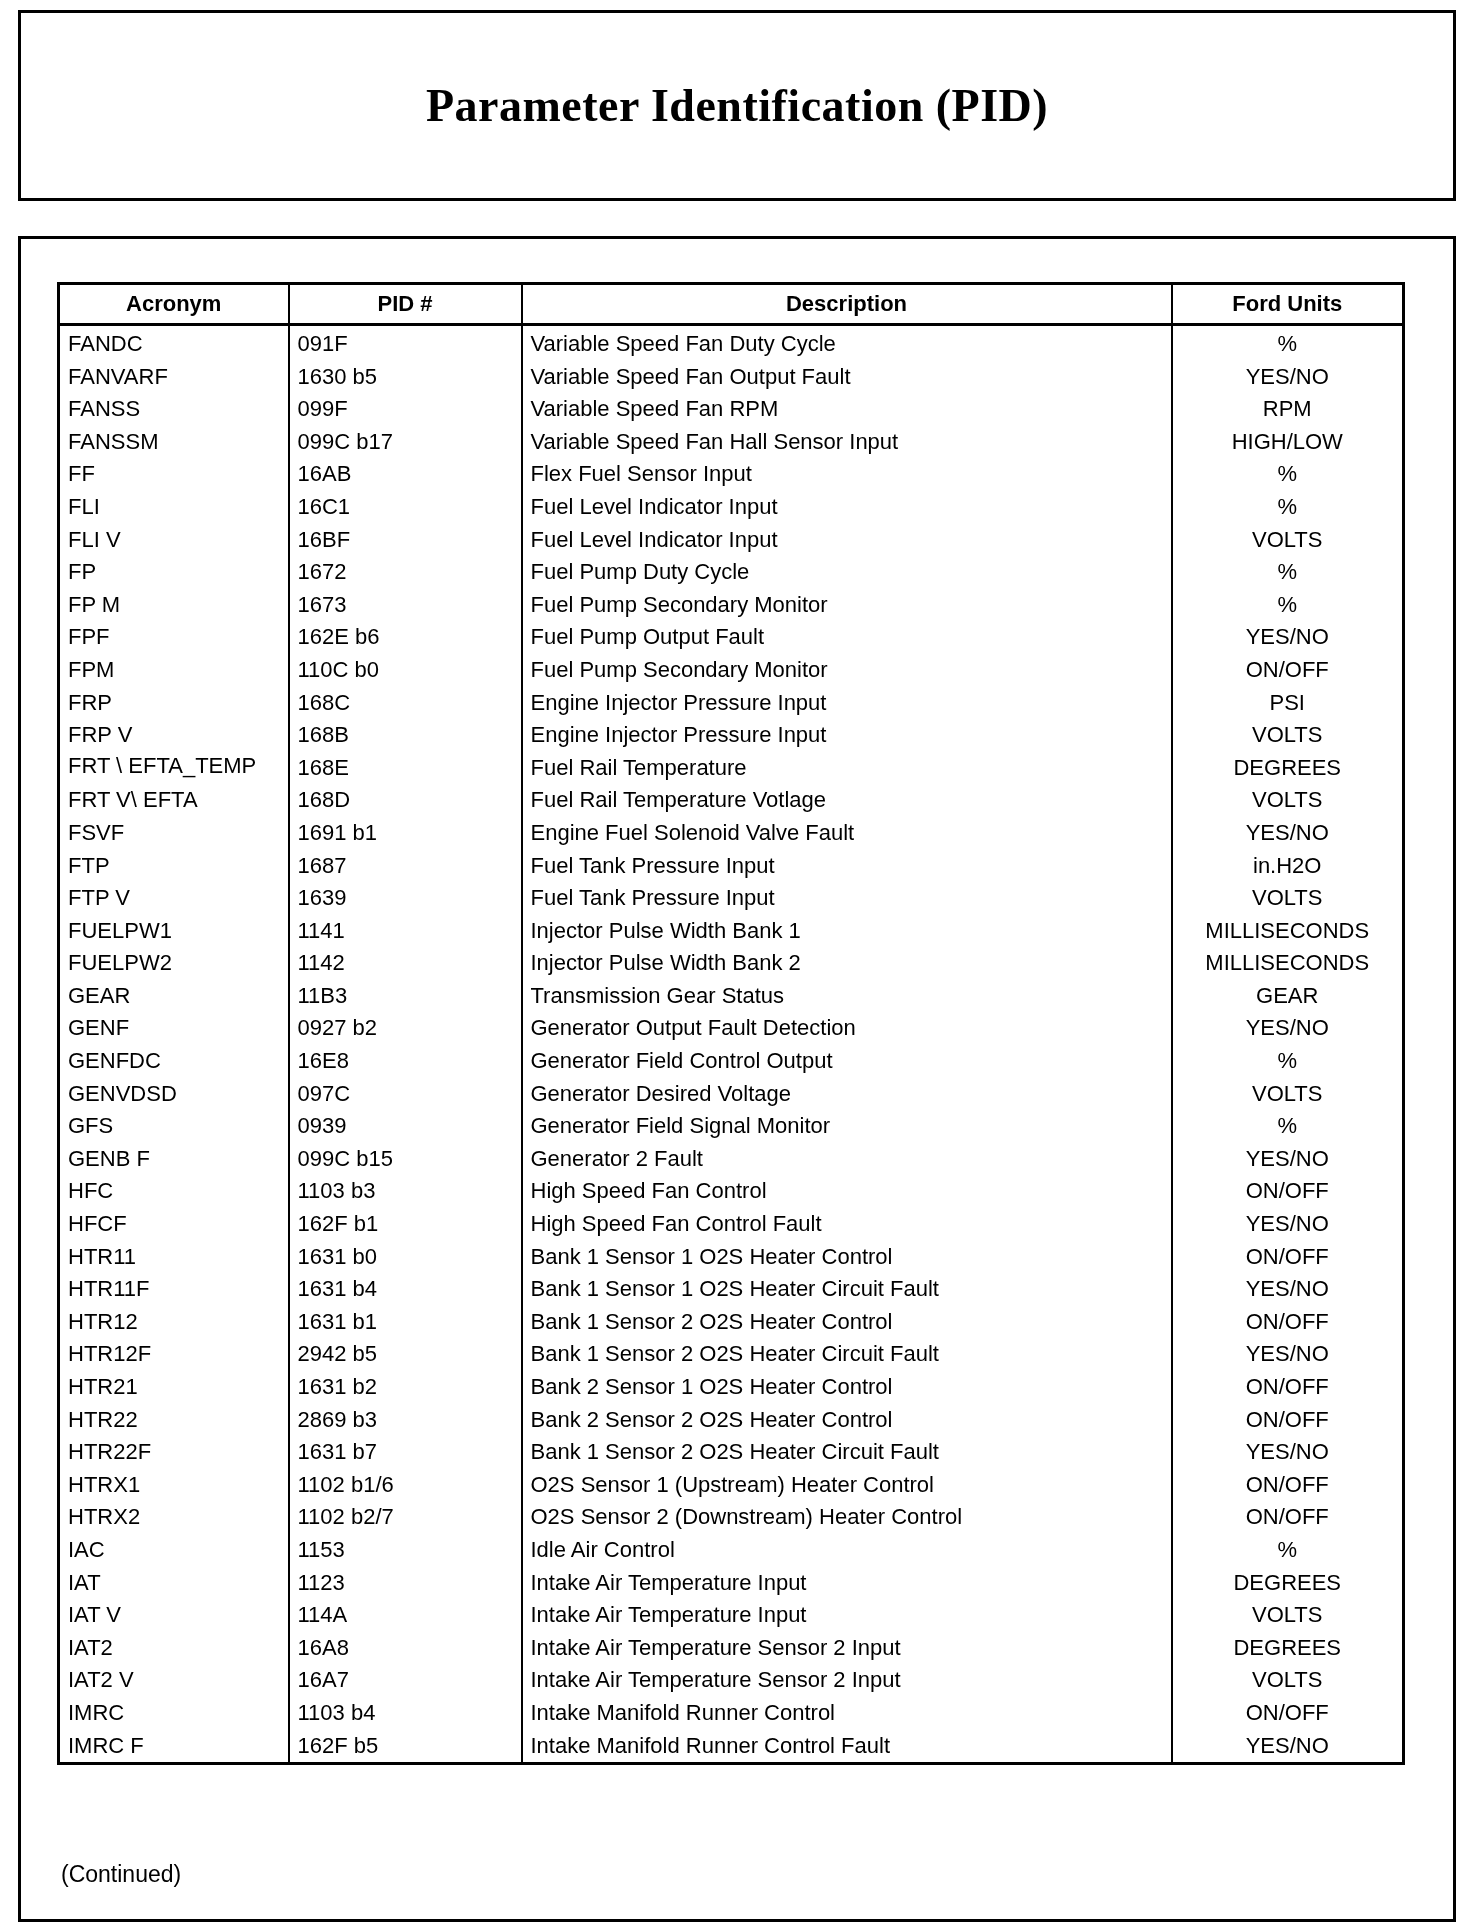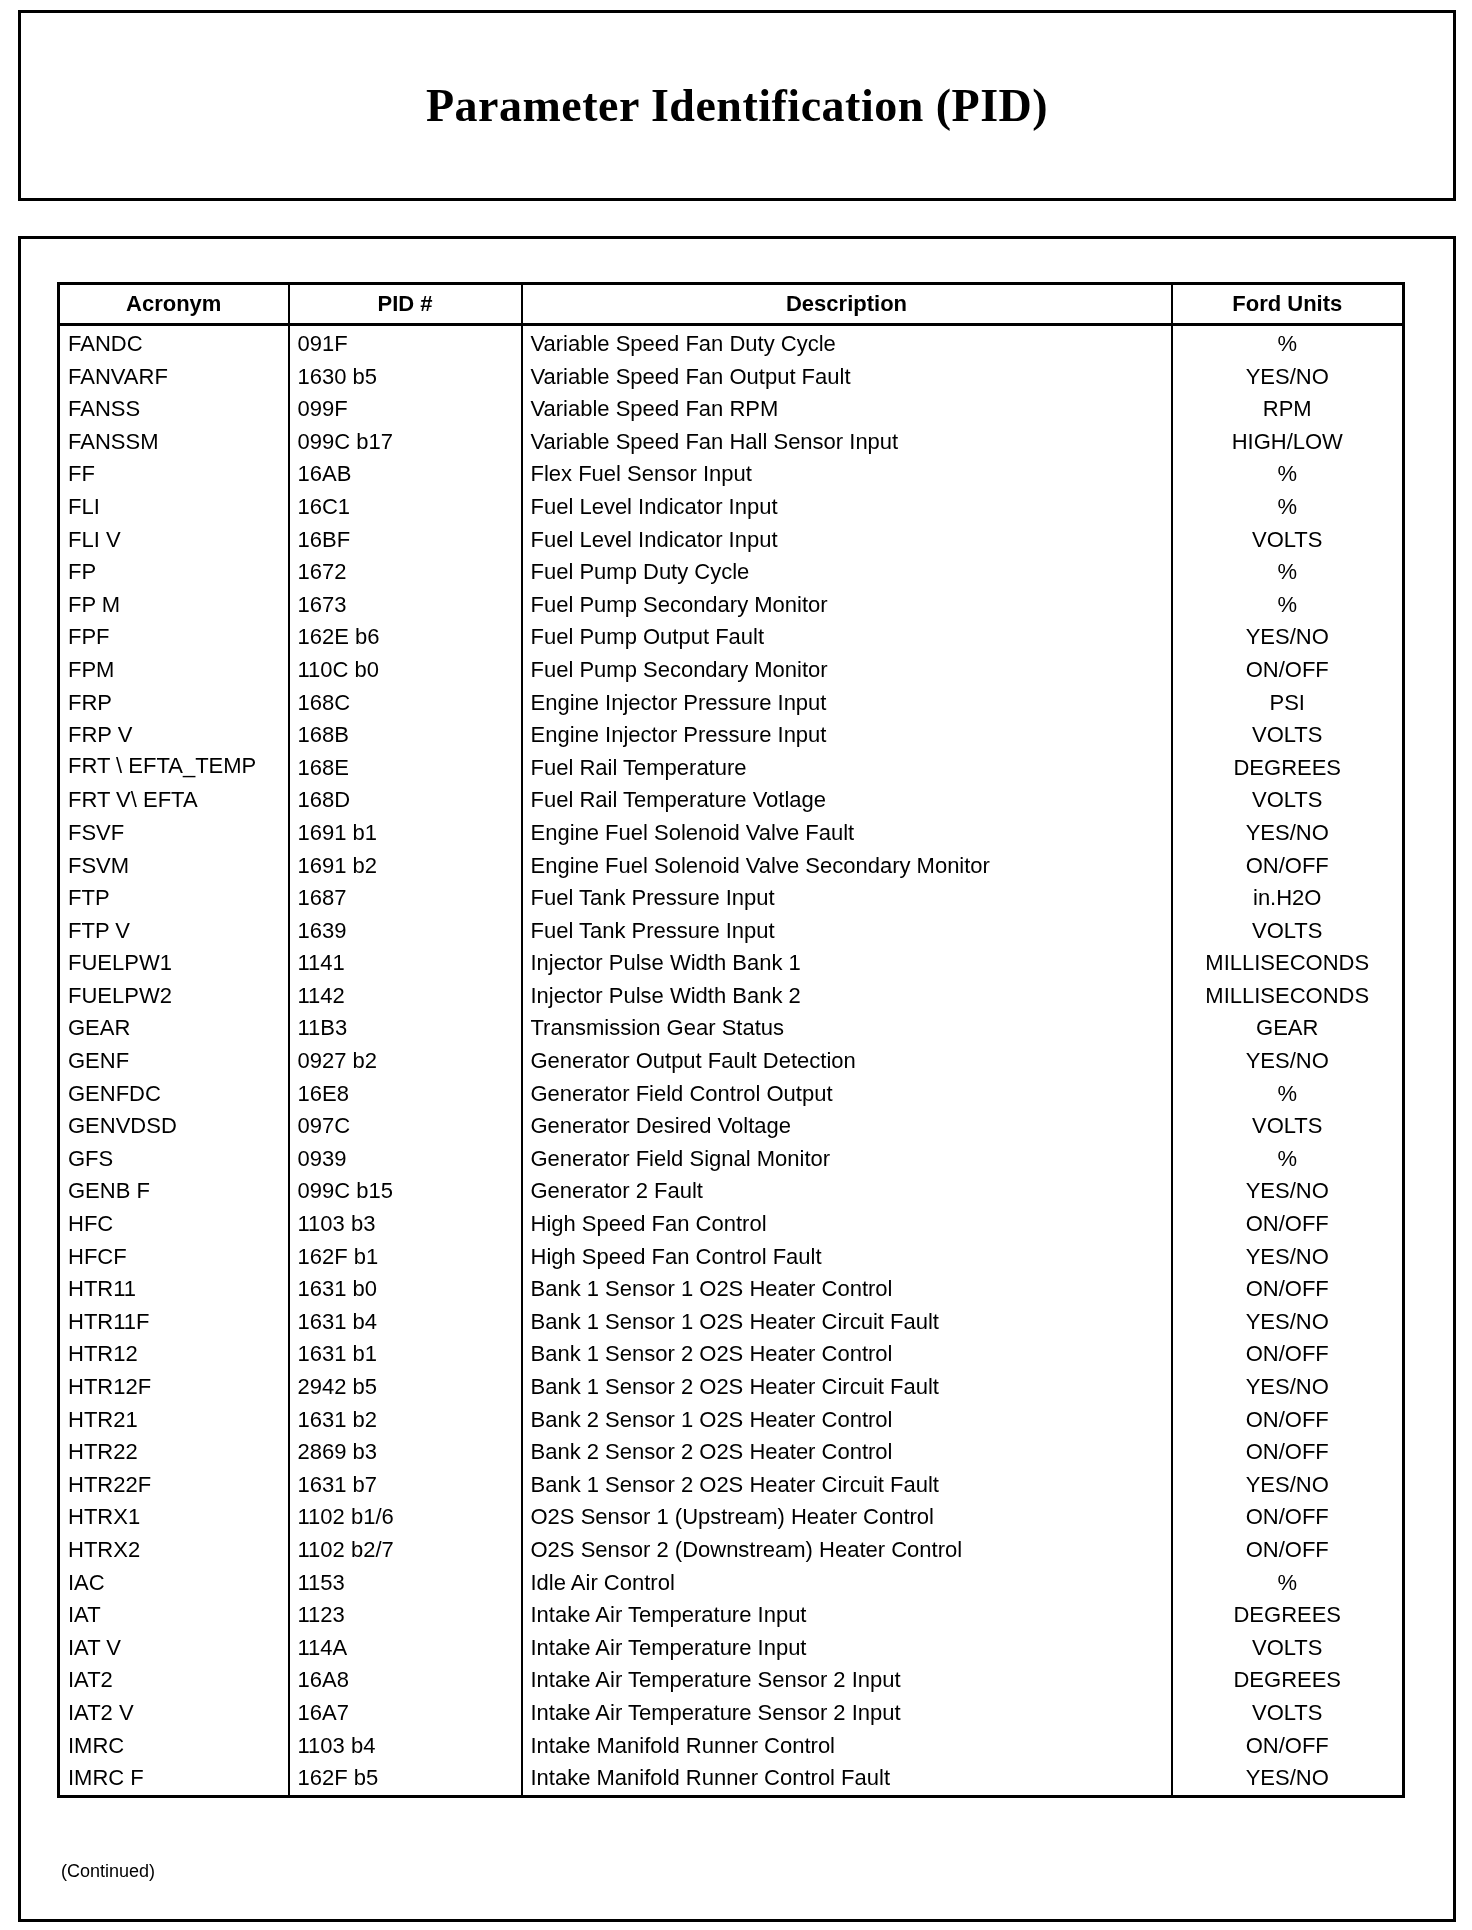--- a/index.html
+++ b/index.html
@@ -32,21 +32,21 @@
   }
   table.pid td {
     font-size: 22px; height: 32.6px; padding: 0 0 0 8px; vertical-align: top;
     line-height: 32px; border-left: 2px solid #000; border-right: 2px solid #000;
     white-space: nowrap;
   }
   table.pid td.units { text-align: center; padding-left: 0; }
   table.pid td.wrap { white-space: normal; line-height: 28px; }
   table.pid tr:first-child td { padding-top: 2px; }
   .continued {
-    position: absolute; left: 40px; top: 1622px; font-size: 18px;
+    position: absolute; left: 40px; top: 1622px; font-size: 23px;
   }
 </style>
 </head>
 <body>
 
 <div class="title-box">
   <h1>Parameter Identification (PID)</h1>
 </div>
 
 <div class="table-box">
@@ -156,26 +156,20 @@
           <td>Fuel Rail Temperature Votlage</td>
           <td class="units">VOLTS</td>
         </tr>
         <tr>
           <td>FSVF</td>
           <td>1691 b1</td>
           <td>Engine Fuel Solenoid Valve Fault</td>
           <td class="units">YES/NO</td>
         </tr>
         <tr>
-          <td>FSVM</td>
-          <td>1691 b2</td>
-          <td>Engine Fuel Solenoid Valve Secondary Monitor</td>
-          <td class="units">ON/OFF</td>
-        </tr>
-        <tr>
           <td>FTP</td>
           <td>1687</td>
           <td>Fuel Tank Pressure Input</td>
           <td class="units">in.H2O</td>
         </tr>
         <tr>
           <td>FTP V</td>
           <td>1639</td>
           <td>Fuel Tank Pressure Input</td>
           <td class="units">VOLTS</td>

